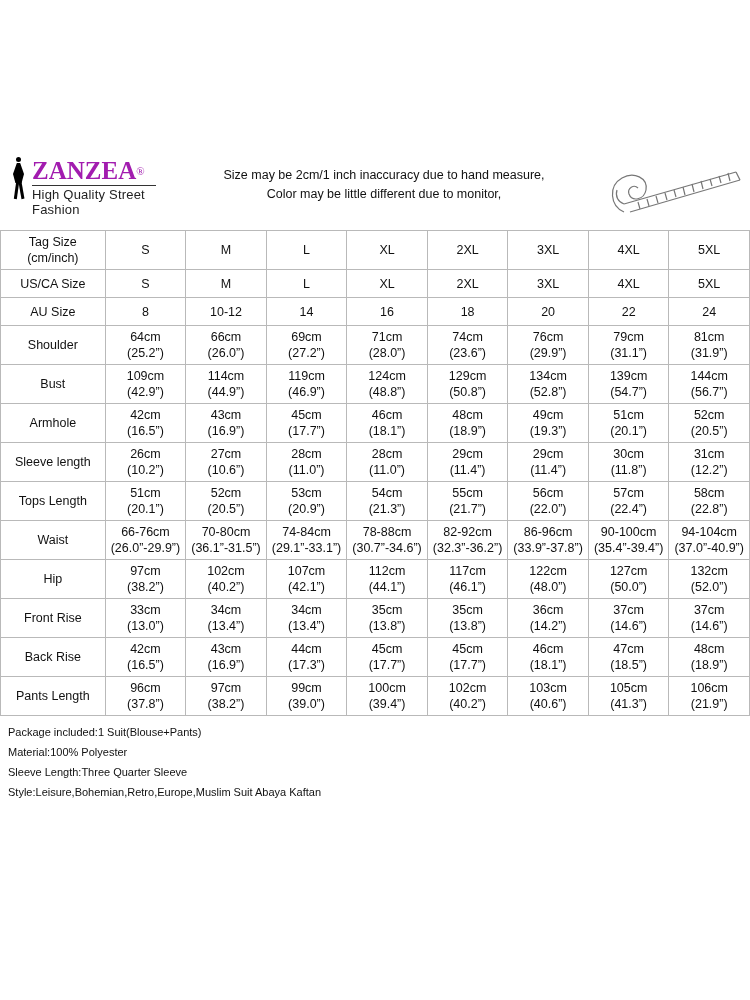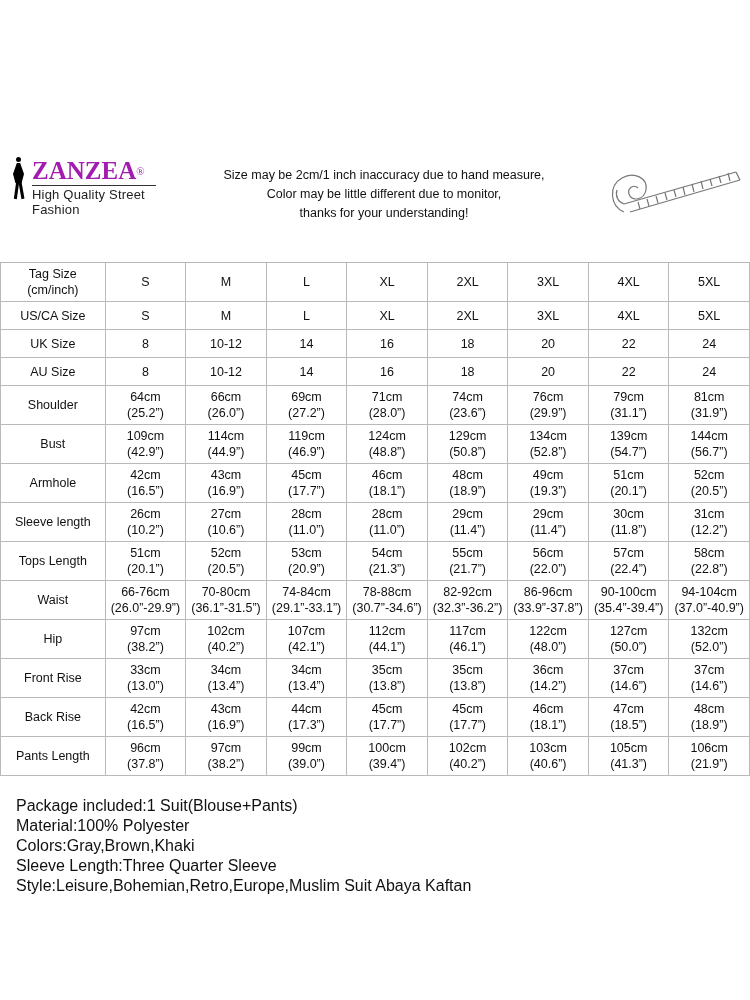--- a/index.html
+++ b/index.html
@@ -95,21 +95,20 @@
     position: absolute;
     right: 6px; top: 10px;
     width: 140px; height: 60px;
   }
 
   
   table.size-table {
     border-collapse: collapse;
     width: 750px;
     table-layout: fixed;
-    margin-top: 32px;
   }
   table.size-table td, table.size-table th {
     border: 1px solid #b9b9b9;
     text-align: center;
     font-size: 12.5px;
     color: #111;
     padding: 3px 2px;
     line-height: 16px;
     font-weight: normal;
   }
@@ -123,23 +122,23 @@
     line-height: 15px;
     font-size: 12.5px;
   }
   tr.size-row td { height: 28px; }
   tr.meas-row td { height: 38px; }
   .metric { display: block; }
   .imperial { display: block; }
 
   
   .notes {
-    margin-top: 20px;
-    padding: 0 16px;
-    font-size: 16px;
+    margin-top: 6px;
+    padding: 0 8px;
+    font-size: 11px;
     line-height: 20px;
     color: #111;
   }
   .notes div { white-space: nowrap; }
 </style>
 </head>
 <body>
 
 <div class="page">
   <div class="sheet">
@@ -154,21 +153,20 @@
         </div>
         <div class="brand-text">
           <div class="brand-name"><span>ZANZEA</span><span class="reg">®</span></div>
           <div class="brand-tag">High Quality Street Fashion</div>
         </div>
       </div>
 
       <div class="notice">
         <div>Size may be 2cm/1 inch inaccuracy due to hand measure,</div>
         <div>Color may be little different due to monitor,</div>
-        <div>thanks for your understanding!</div>
       </div>
 
       <svg class="tape" viewBox="0 0 140 60">
         <g fill="none" stroke="#777" stroke-width="1.2">
           <path d="M20,52 C6,46 4,26 18,18 C30,11 44,18 42,30 C40,40 28,42 25,34 C23,28 30,24 34,28"></path>
           <path d="M26,52 L136,20"></path>
           <path d="M20,44 L132,12"></path>
           <path d="M20,44 C14,42 11,36 13,30"></path>
           <path d="M132,12 L136,20"></path>
           <path d="M34,42 L36,49 M43,39 L45,46 M52,36 L54,43 M61,33 L63,40 M70,30 L72,37 M79,27 L81,35 M88,24 L90,32 M97,21 L99,29 M106,19 L108,26 M115,16 L117,23 M124,13 L126,21"></path>
@@ -208,31 +206,20 @@
           <td>S</td>
           <td>M</td>
           <td>L</td>
           <td>XL</td>
           <td>2XL</td>
           <td>3XL</td>
           <td>4XL</td>
           <td>5XL</td>
         </tr>
         <tr class="size-row">
-          <td class="rowhead">UK Size</td>
-          <td>8</td>
-          <td>10-12</td>
-          <td>14</td>
-          <td>16</td>
-          <td>18</td>
-          <td>20</td>
-          <td>22</td>
-          <td>24</td>
-        </tr>
-        <tr class="size-row">
           <td class="rowhead">AU Size</td>
           <td>8</td>
           <td>10-12</td>
           <td>14</td>
           <td>16</td>
           <td>18</td>
           <td>20</td>
           <td>22</td>
           <td>24</td>
         </tr>
@@ -586,19 +573,18 @@
               <span class="metric">106cm</span>
               <span class="imperial">(21.9”)</span>
             </td>
         </tr>
       </tbody>
     </table>
 
     <div class="notes">
       <div>Package included:1 Suit(Blouse+Pants)</div>
       <div>Material:100% Polyester</div>
-      <div>Colors:Gray,Brown,Khaki</div>
       <div>Sleeve Length:Three Quarter Sleeve</div>
       <div>Style:Leisure,Bohemian,Retro,Europe,Muslim Suit Abaya Kaftan</div>
     </div>
 
   </div>
 </div>
 
 </body></html>

